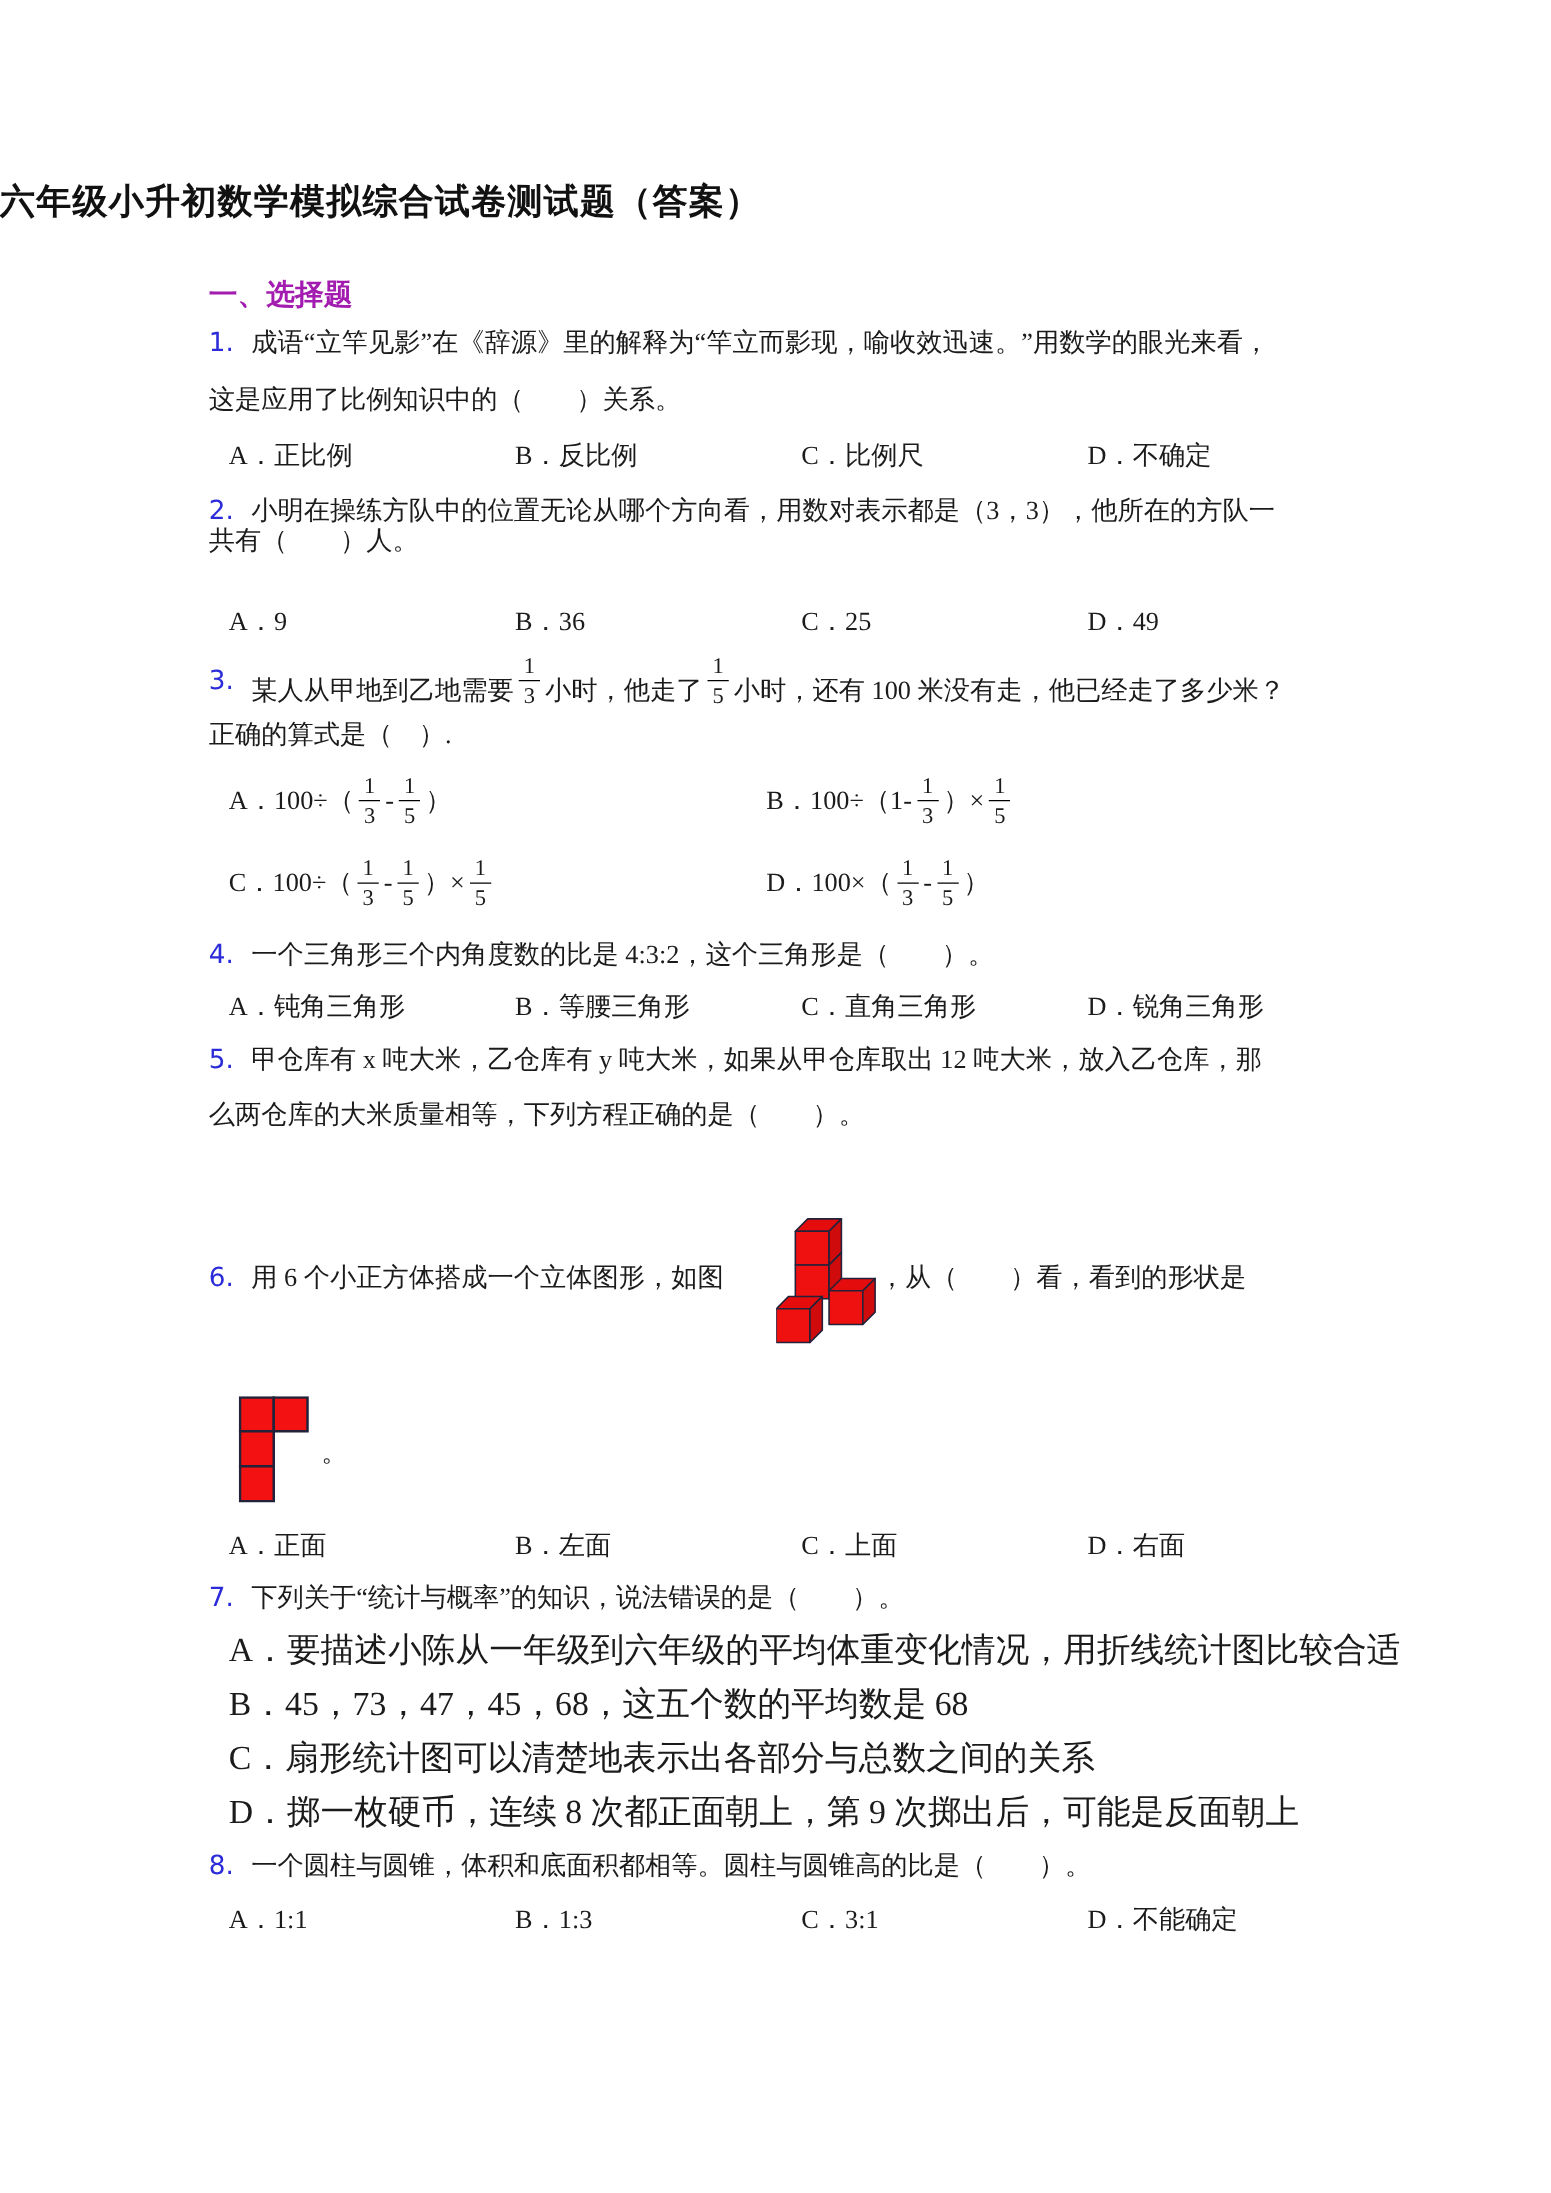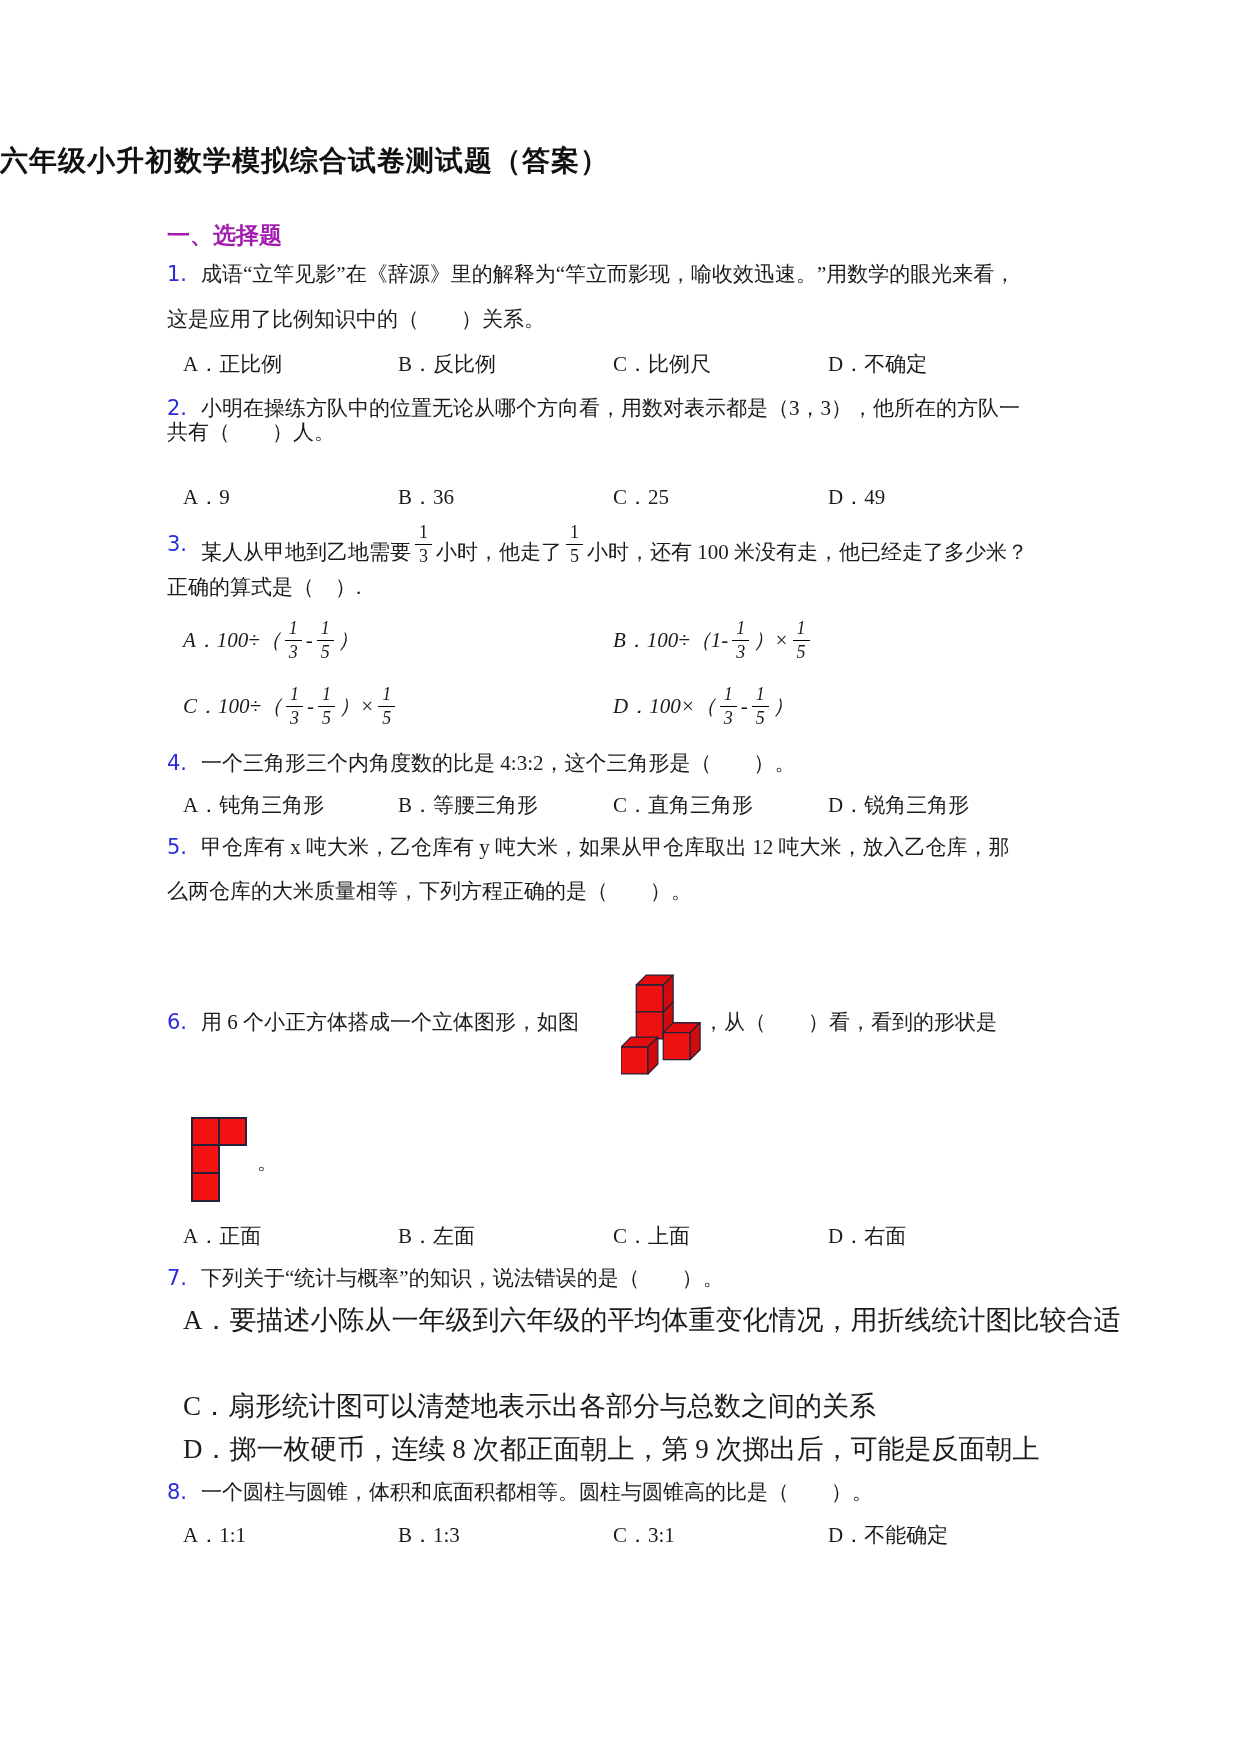--- a/index.html
+++ b/index.html
@@ -51,30 +51,29 @@
     height:72px;
   }
   .opt-row{
     position:absolute;
     left:183px;
     display:grid;
     font-size:21px;
     line-height:28px;
     white-space:nowrap;
   }
-  .cols4{grid-template-columns:215px 215px 215px auto;}
+  .cols4{grid-template-columns:215px 215px 215px auto;gap:14px;}
   .cols3{grid-template-columns:262px 255px auto;}
   .cols2f{grid-template-columns:430px auto;}
   .opt{white-space:nowrap;}
   .optf{
     display:flex;
     align-items:center;
     height:72px;
     white-space:nowrap;
-    font-style:italic;
   }
   .full-opt{position:absolute;left:183px;font-size:27px;line-height:28px;white-space:nowrap;}
   .frac{
     display:inline-flex;
     flex-direction:column;
     align-items:center;
     vertical-align:middle;
     margin:0 4px;
     font-size:18px;
     line-height:1.15;
@@ -250,20 +249,21 @@
     <span class="opt">A．正面</span>
     <span class="opt">B．左面</span>
     <span class="opt">C．上面</span>
     <span class="opt">D．右面</span>
   </div>
 
   <div class="qline" style="top:1264px">
     <span class="qnum">7.</span><span>下列关于“统计与概率”的知识，说法错误的是（　　）。</span>
   </div>
   <div class="full-opt" style="top:1306px">A．要描述小陈从一年级到六年级的平均体重变化情况，用折线统计图比较合适</div>
+  <div class="full-opt" style="top:1349px">B．45，73，47，45，68，这五个数的平均数是 68</div>
   <div class="full-opt" style="top:1392px">C．扇形统计图可以清楚地表示出各部分与总数之间的关系</div>
   <div class="full-opt" style="top:1435px">D．掷一枚硬币，连续 8 次都正面朝上，第 9 次掷出后，可能是反面朝上</div>
 
   <div class="qline" style="top:1478px">
     <span class="qnum">8.</span><span>一个圆柱与圆锥，体积和底面积都相等。圆柱与圆锥高的比是（　　）。</span>
   </div>
   <div class="opt-row cols4" style="top:1521px">
     <span class="opt">A．1:1</span>
     <span class="opt">B．1:3</span>
     <span class="opt">C．3:1</span>

